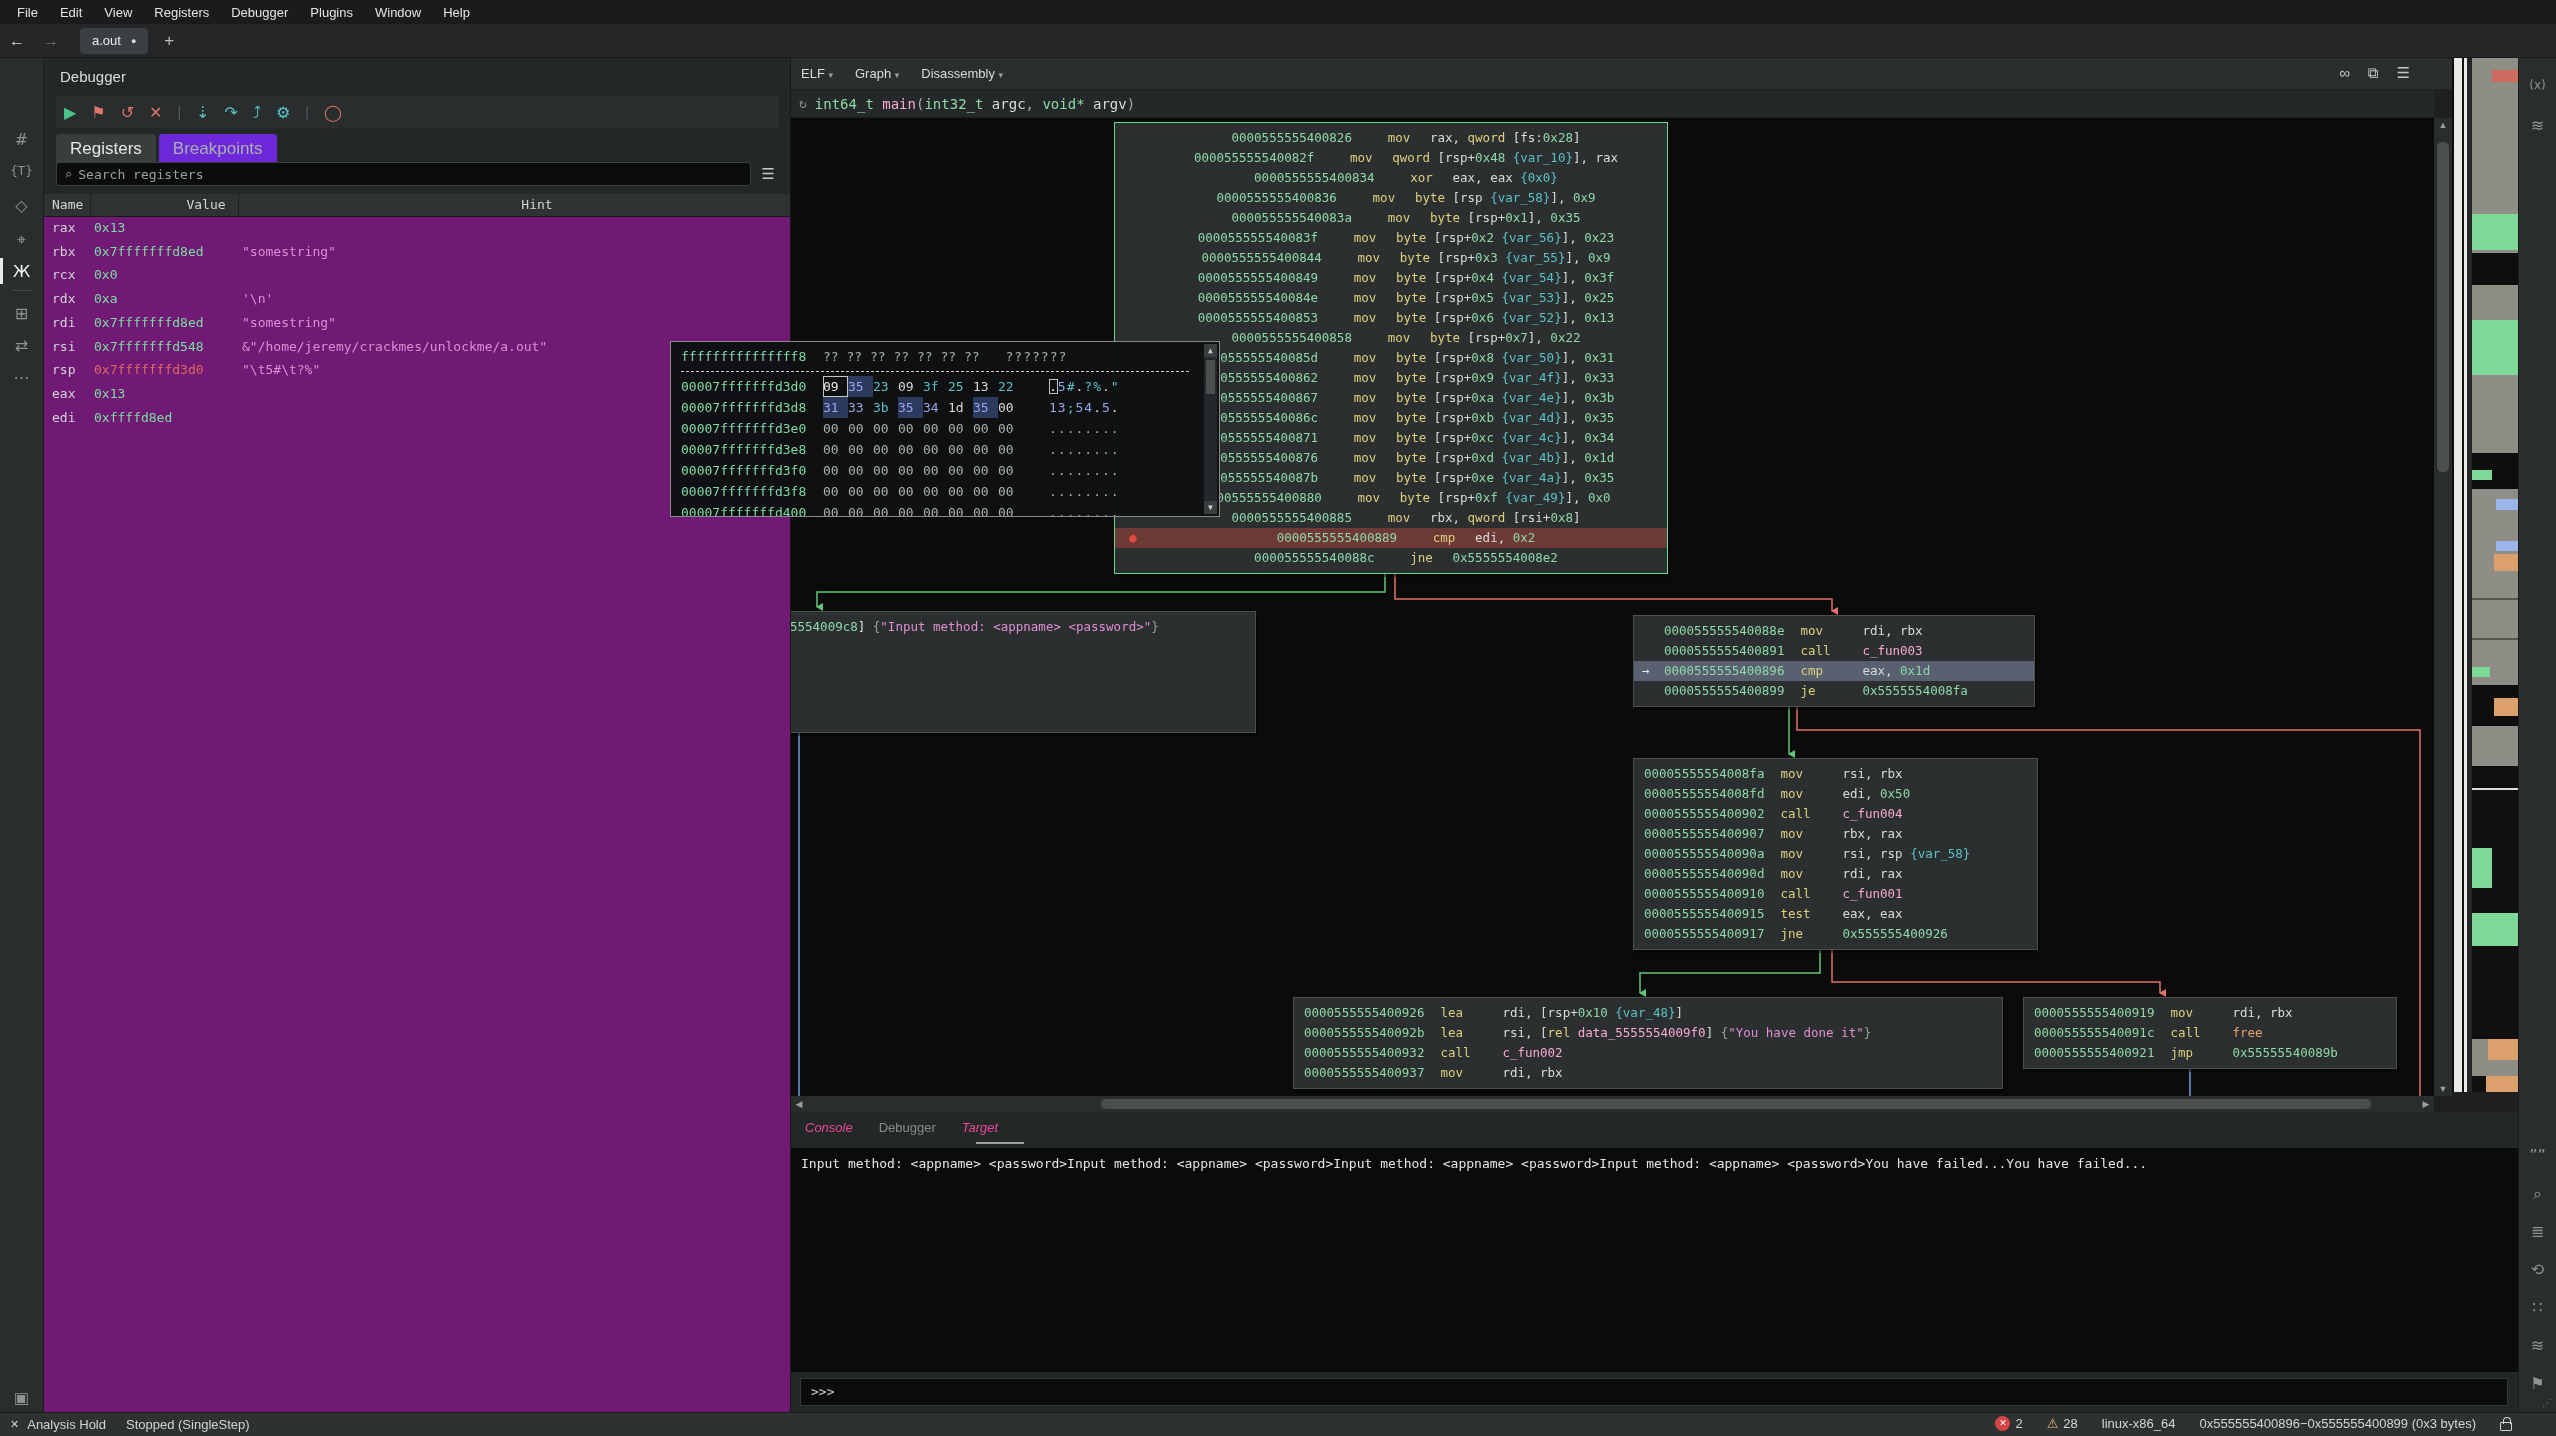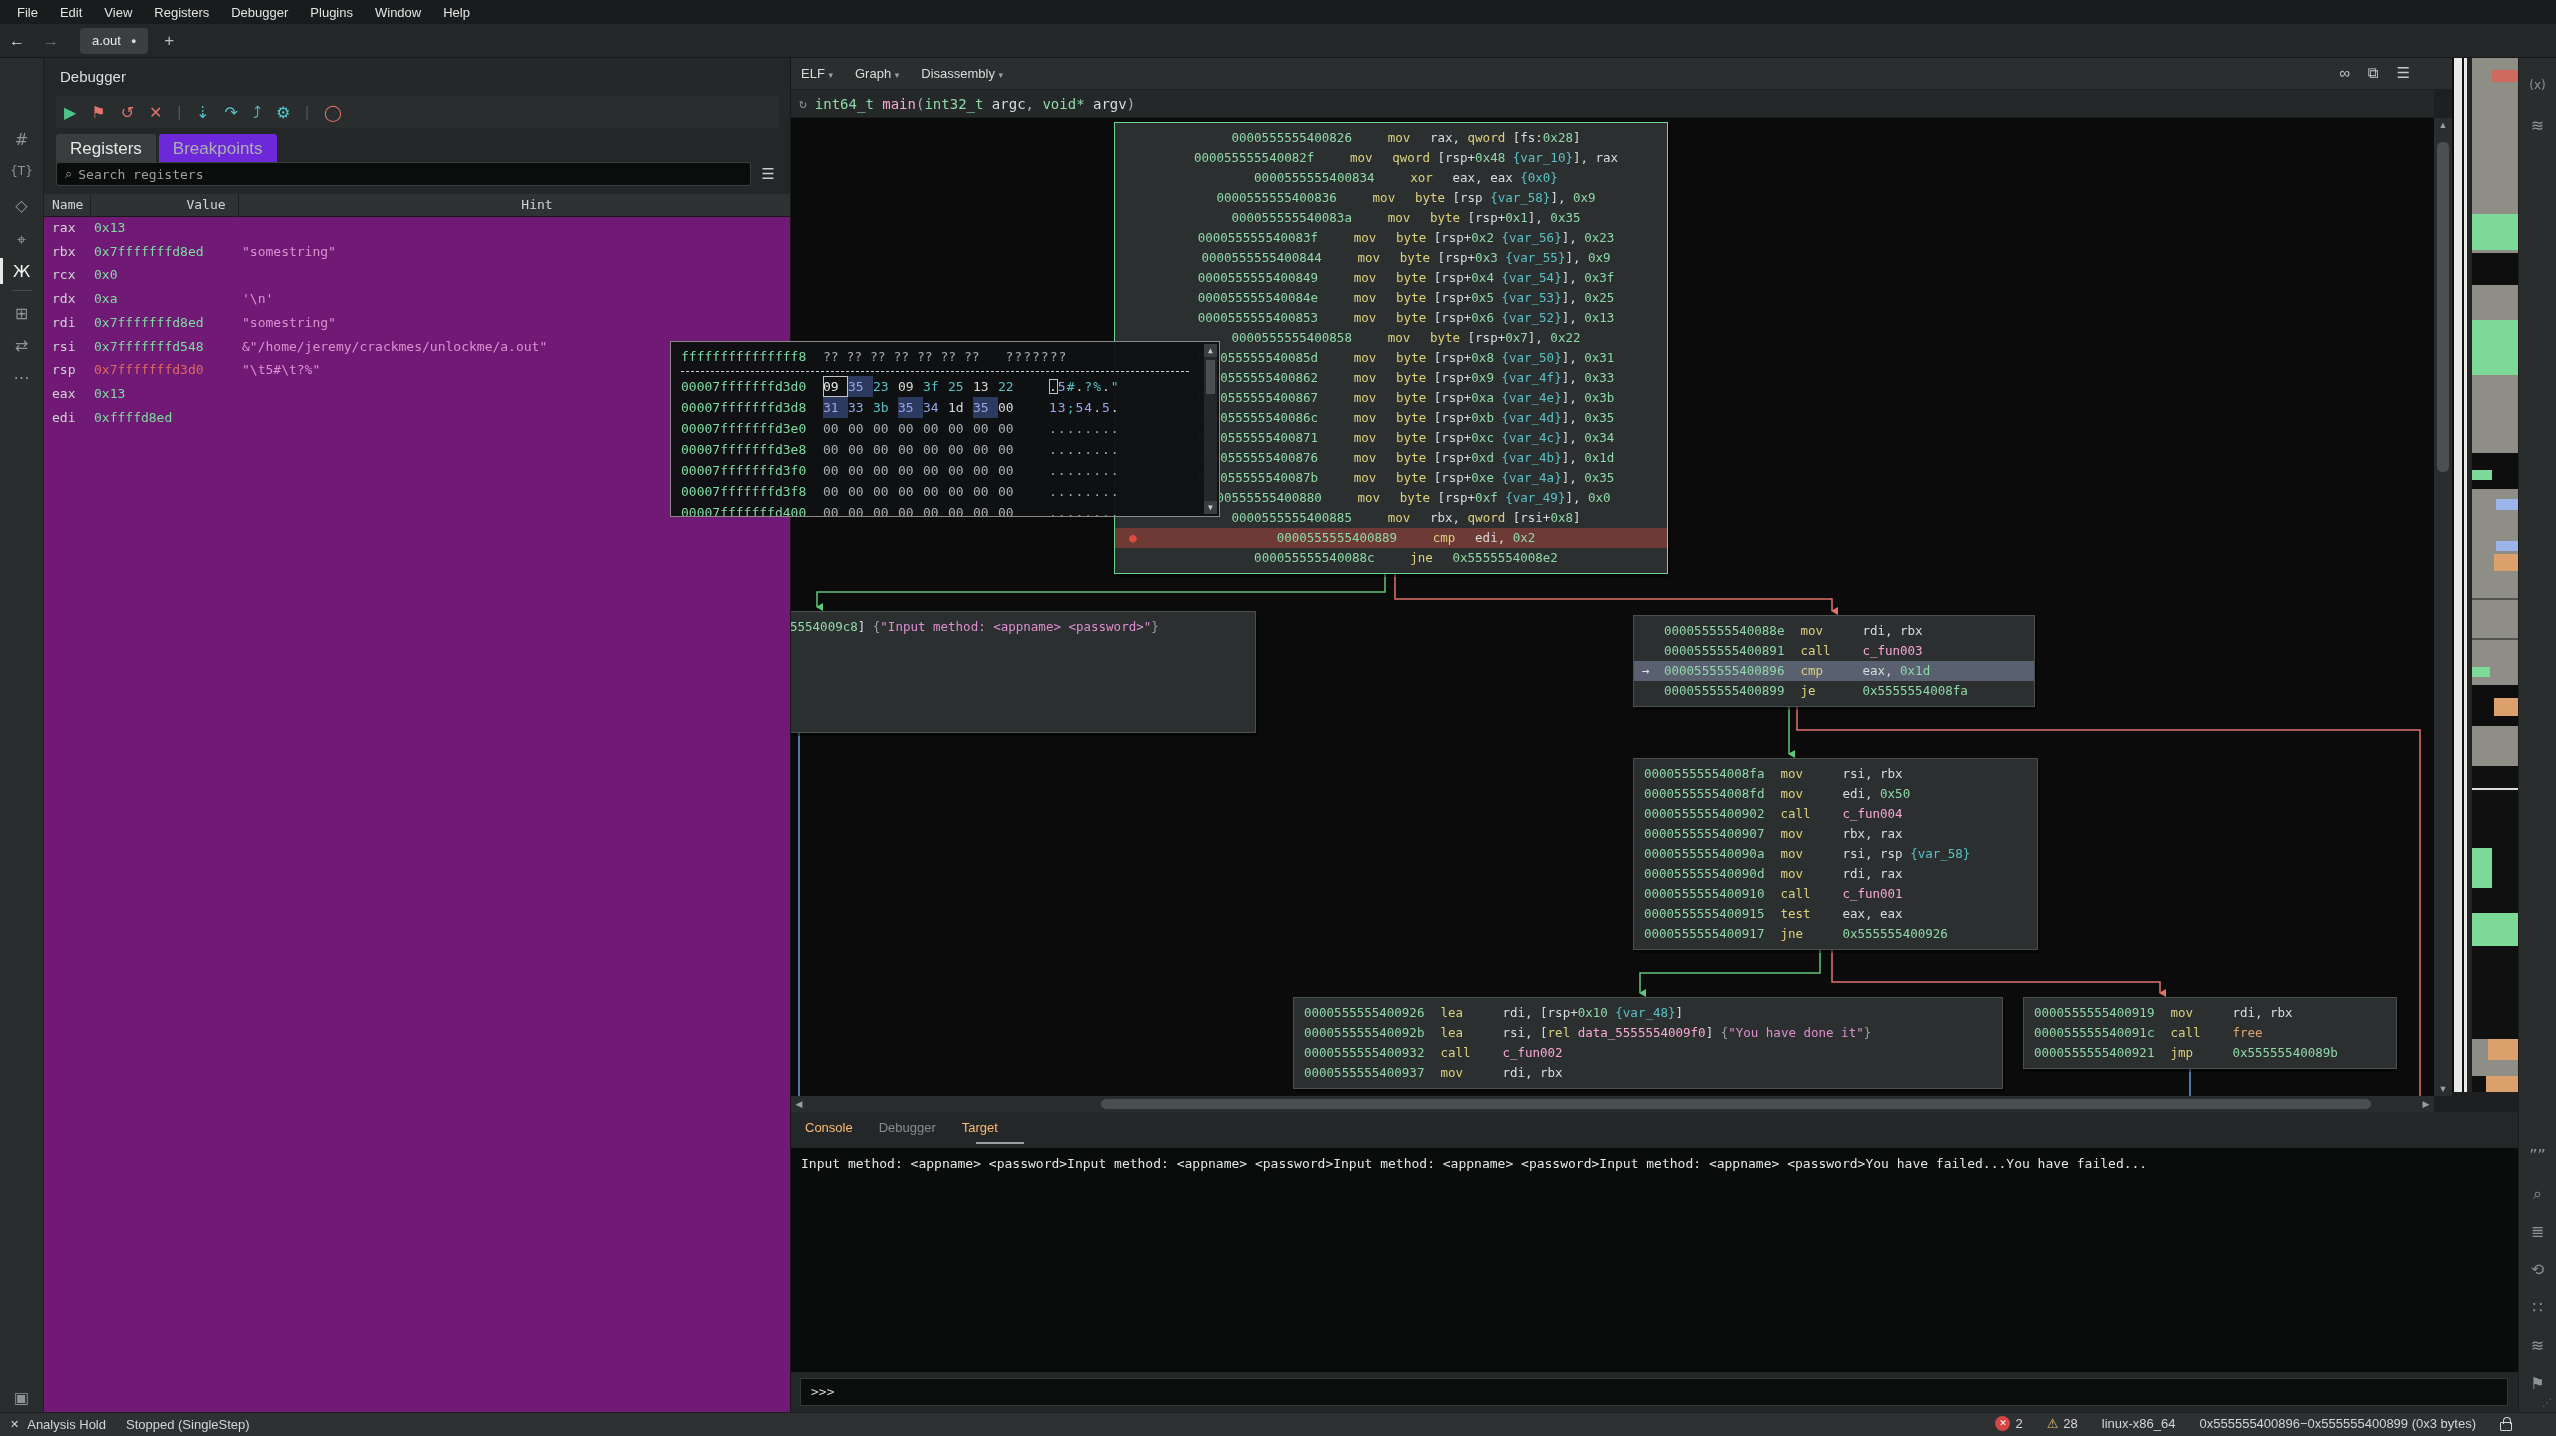--- a/index.html
+++ b/index.html
@@ -118,21 +118,21 @@
 
   
   #mm-stripes { position:absolute; left:2452px; top:58px; width:20px; height:1034px;
     background:linear-gradient(90deg,#0d0d0d 0 2px,#e9e9e5 2px 10px,#111 10px 12px,#e9e9e5 12px 15px,#232526 15px 20px); }
   #minimap { position:absolute; left:2472px; top:58px; width:46px; height:1034px; background:#8e8e86; overflow:hidden; }
   .mm-seg { position:absolute; }
 
   
   #console { position:absolute; left:791px; top:1112px; width:1727px; bottom:24px; background:#242727; }
   #console-tabs { position:absolute; left:14px; top:8px; display:flex; gap:26px; font-size:13px; }
-  .ctab-on { color:#fdba74; } .ctab-off { color:#878d8d; }
+  .ctab-on { color:#ec4899;font-style:italic; } .ctab-off { color:#878d8d; }
   #target-underline { position:absolute; left:185px; top:30px; width:48px; height:2px; background:#9aa2a2; }
   #console-out { position:absolute; left:0; top:36px; width:100%; height:224px; background:#0a0b0b; }
   #console-out .line { position:absolute; left:10px; top:8px; color:#e4e6e6; font-size:13px; white-space:pre; }
   #console-in { position:absolute; left:9px; right:10px; top:266px; height:28px; background:#0b0c0c;
     border:1px solid #34383a; color:#cfd3d3; font-size:13px; line-height:26px; padding-left:10px; }
 
   
   #statusbar { position:absolute; left:0; bottom:0; width:2556px; height:24px; background:#2e3131;
     border-top:1px solid #1a1c1d; color:#d2d6d6; font-size:13px; }
   #status-left { position:absolute; left:10px; top:4px; display:flex; gap:8px; align-items:center; }

